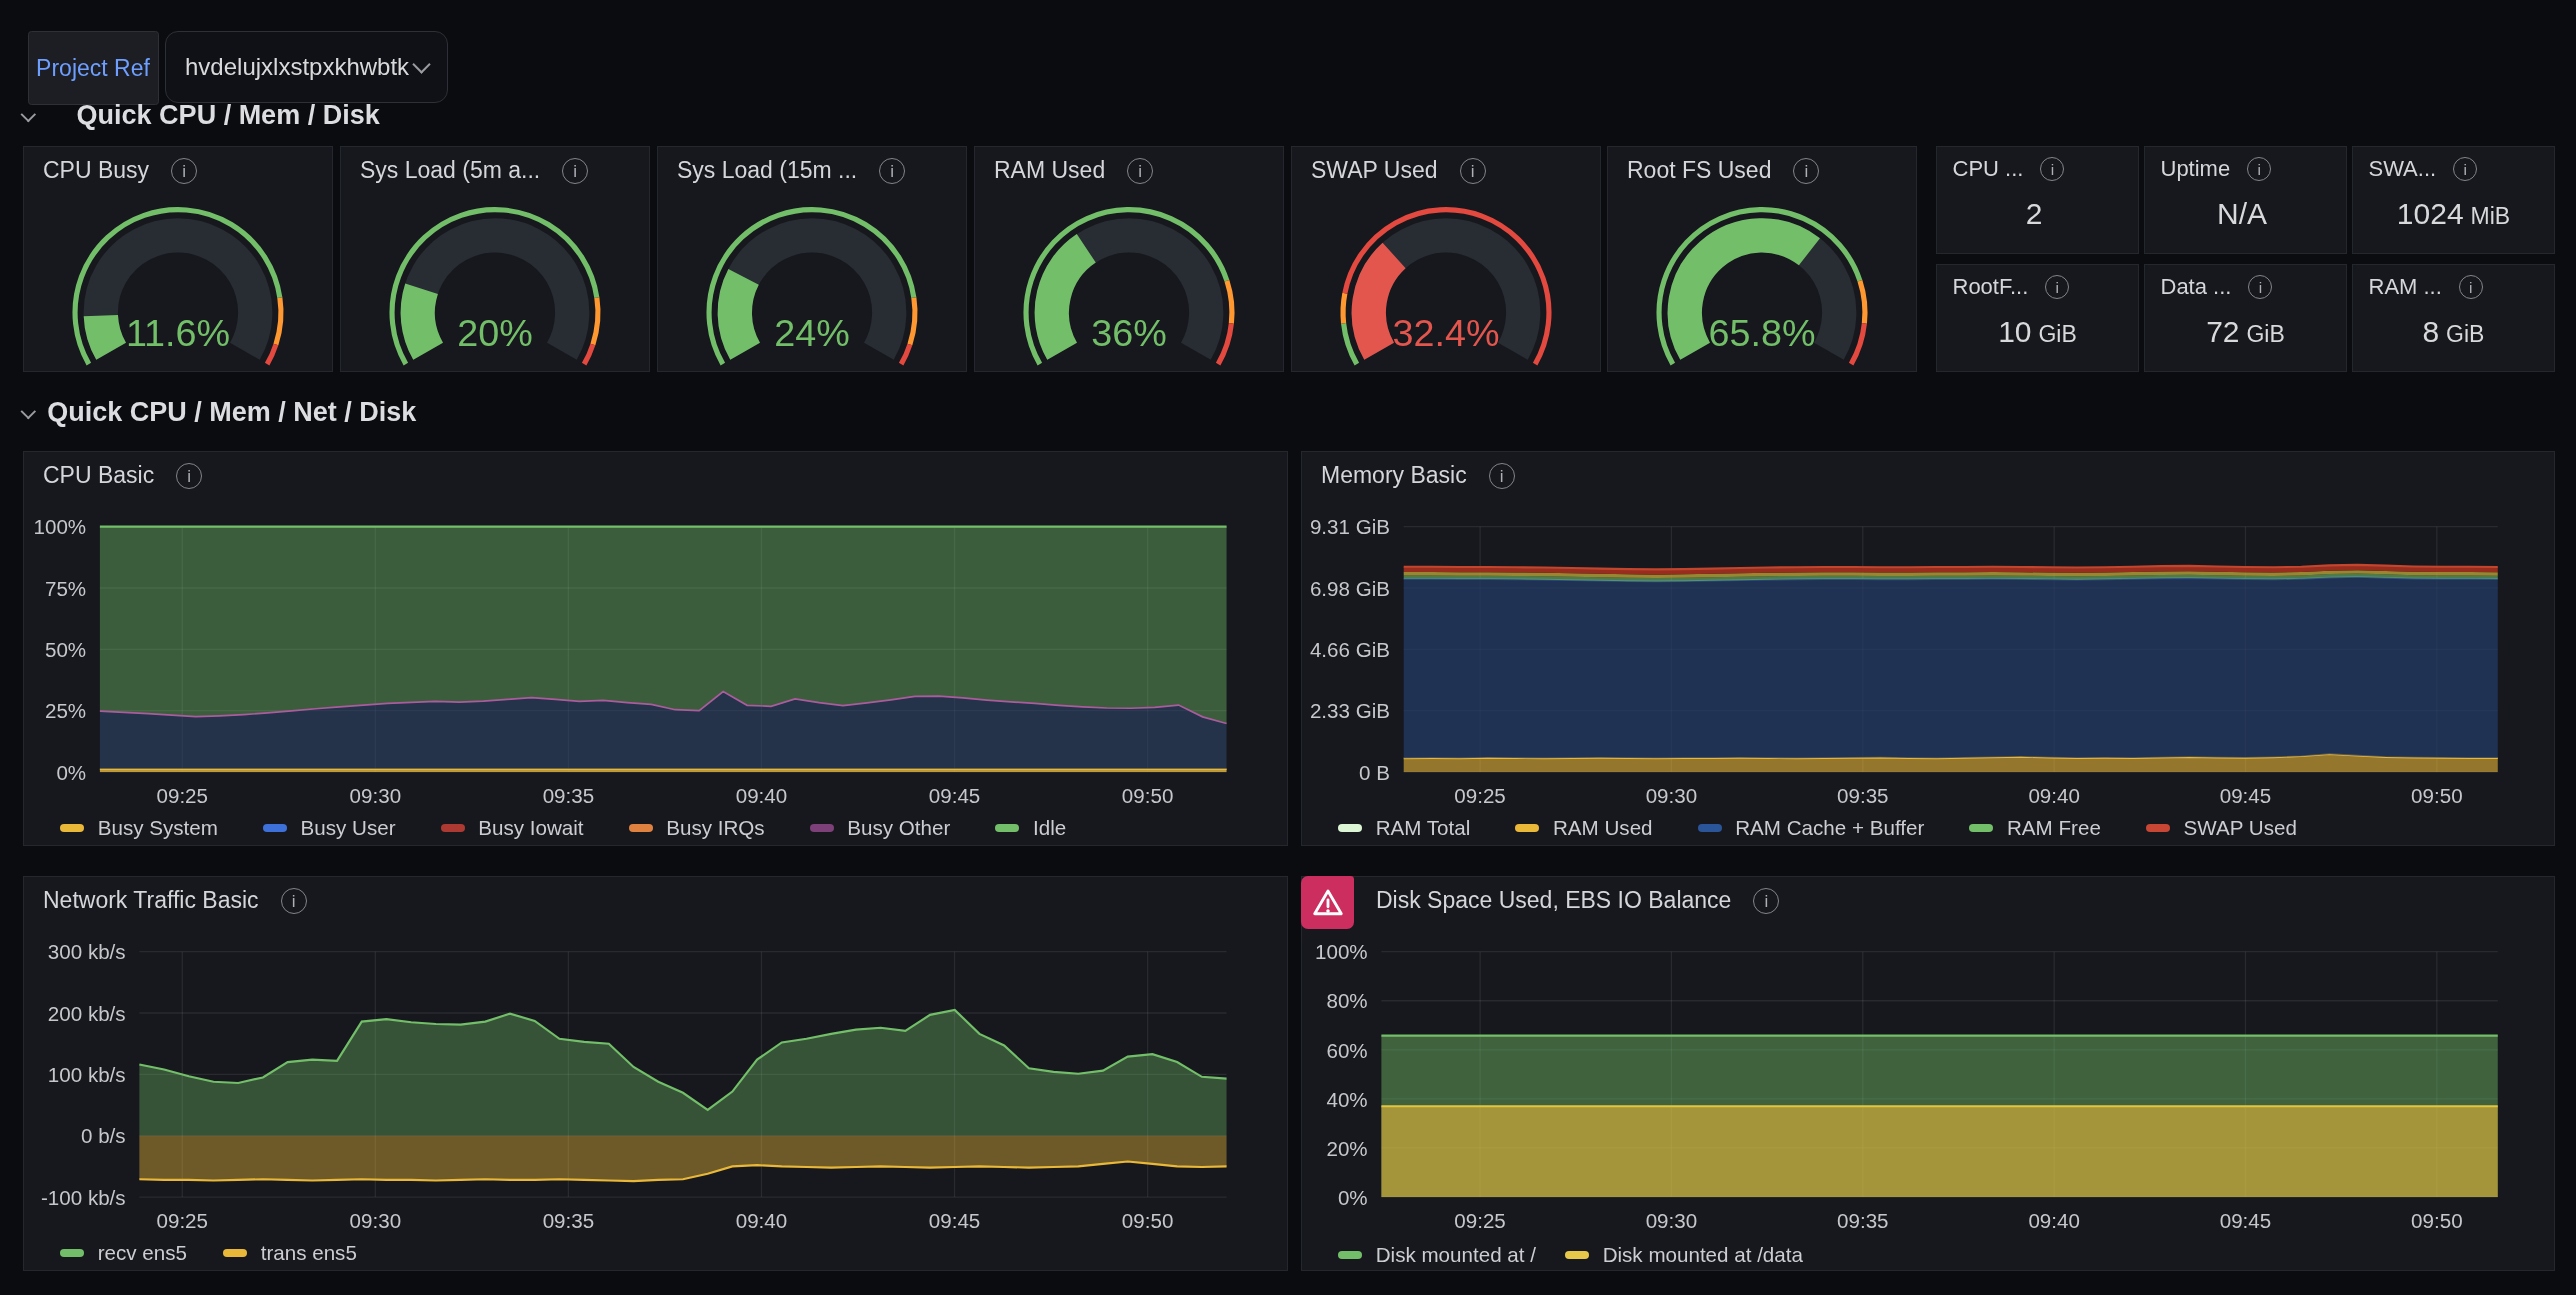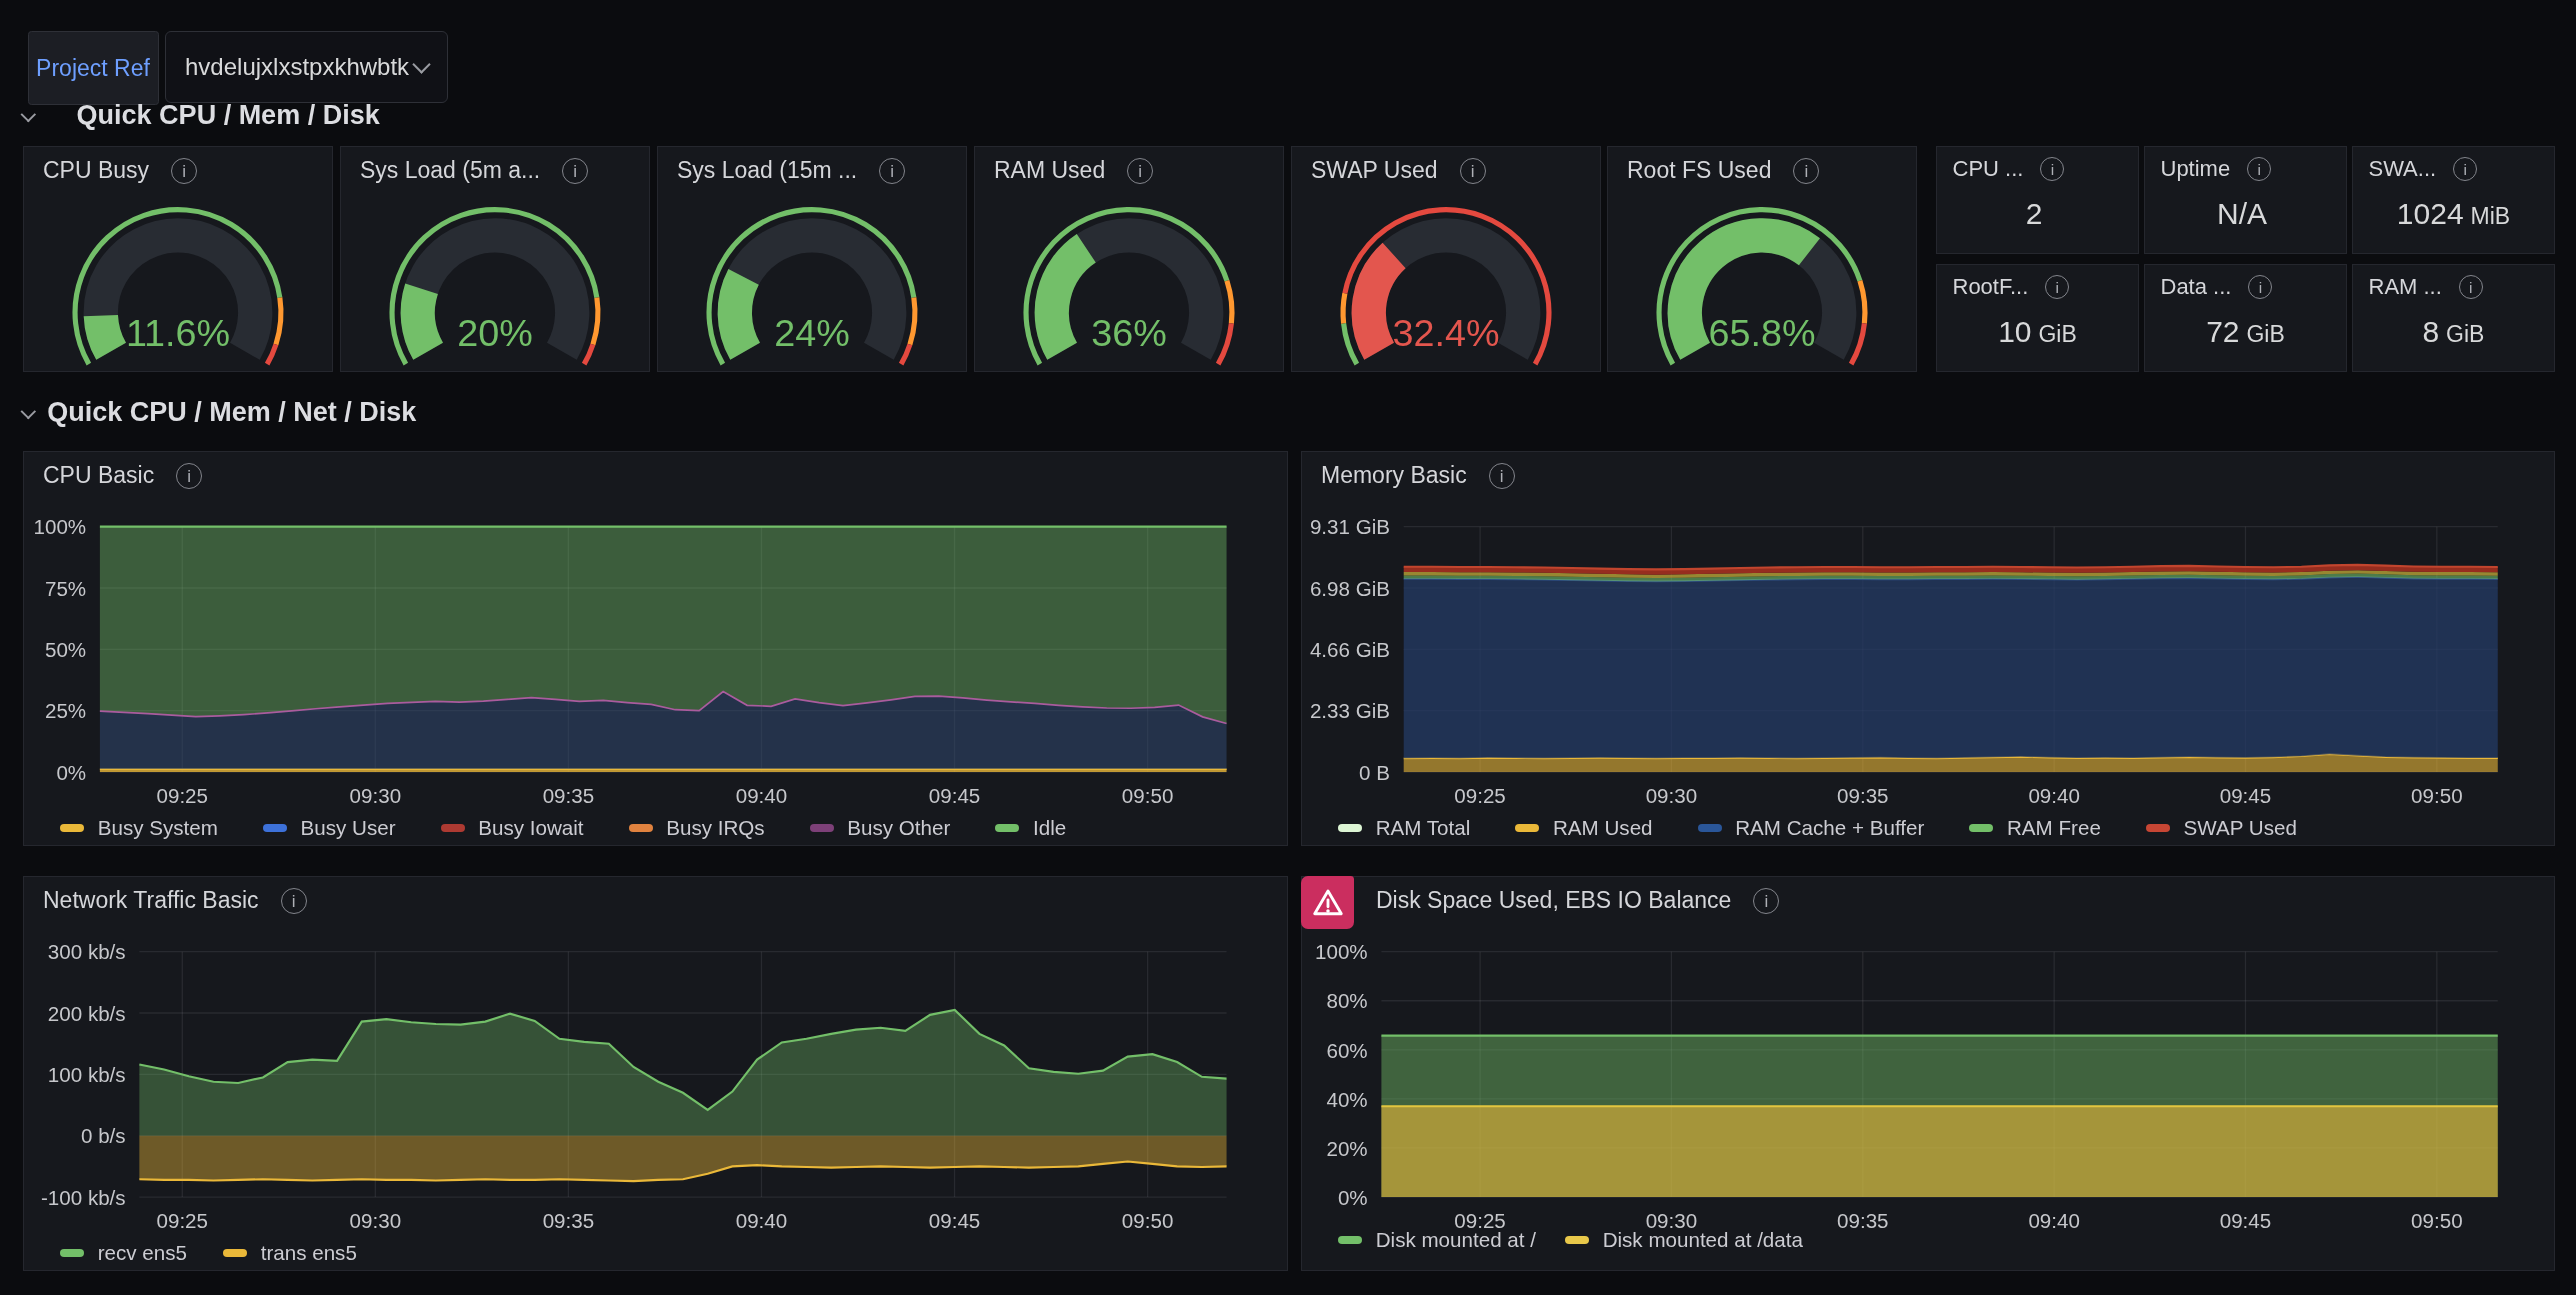--- a/index.html
+++ b/index.html
@@ -4,21 +4,21 @@
 <style>
   html,body{margin:0;padding:0;background:#0b0c0f;}
   body{width:2576px;height:1296px;position:relative;font-family:"Liberation Sans",sans-serif;color:#d8d9da;overflow:hidden;}
   .panel{position:absolute;background:#16181d;border:0.9px solid #25272e;border-radius:0;box-sizing:border-box;}
   .ptitle{position:absolute;top:10.3px;left:19px;display:flex;align-items:center;gap:22px;z-index:3;}
   .ptitle .t{font-size:23px;font-weight:500;color:#d5d6da;white-space:nowrap;}
   .info{display:inline-block;width:26px;height:26px;border:1.7px solid #83858c;border-radius:50%;color:#aeb0b6;font-size:17px;line-height:25px;text-align:center;box-sizing:border-box;}
   .info::after{content:"i";}
   
   .hbtn{position:absolute;left:27.5px;top:31px;width:129px;height:72px;background:#1c1e24;border:0.9px solid #2e3037;border-radius:3.4px;display:flex;align-items:center;justify-content:center;font-size:23px;font-weight:500;color:#6e9fff;}
-  .hdd{position:absolute;left:165px;top:31px;width:283px;height:72px;background:#101116;border:0.9px solid #2e3037;border-radius:6px;display:flex;align-items:center;justify-content:space-between;padding:0 19px;box-sizing:border-box;font-size:24px;color:#d8d9da;}
+  .hdd{position:absolute;left:165px;top:31px;width:283px;height:72px;background:#101116;border:0.9px solid #2e3037;border-radius:13px;display:flex;align-items:center;justify-content:space-between;padding:0 19px;box-sizing:border-box;font-size:24px;color:#d8d9da;}
   .chev{display:inline-block;width:11px;height:11px;border-right:2.6px solid #9a9ca2;border-bottom:2.6px solid #9a9ca2;transform:rotate(45deg);margin-top:-5.2px;}
   .section{position:absolute;display:flex;align-items:center;gap:13.7px;font-size:27px;font-weight:700;color:#dcdde1;}
   .section .chev{width:8.6px;height:8.6px;border-width:2.1px;margin-top:-3.4px;}
   .sec1{left:23px;top:100px;gap:43px;} .sec2{left:23px;top:397px;}
   
   .gauge{top:146px;width:310px;height:226px;}
   .g0{left:23px}.g1{left:340px}.g2{left:657px}.g3{left:974px}.g4{left:1291px}.g5{left:1607px}
   .gauge-box{position:absolute;left:0;top:0;width:100%;height:100%;}
   
   .stat{width:203px;height:108px;}
@@ -396,21 +396,21 @@
         <text x="76" y="267.6" text-anchor="end" fill="#c6c7cb" font-size="24" font-family="&quot;Liberation Sans&quot;, sans-serif">40%</text>
         <line x1="92" y1="315.8" x2="1393" y2="315.8" stroke="rgba(204,208,216,0.10)" stroke-width="1.5"></line>
         <text x="76" y="324.8" text-anchor="end" fill="#c6c7cb" font-size="24" font-family="&quot;Liberation Sans&quot;, sans-serif">20%</text>
         <line x1="92" y1="373" x2="1393" y2="373" stroke="rgba(204,208,216,0.10)" stroke-width="1.5"></line>
         <text x="76" y="382" text-anchor="end" fill="#c6c7cb" font-size="24" font-family="&quot;Liberation Sans&quot;, sans-serif">0%</text>
         <path d="M 92 184.812 L 1393 184.812 L 1393 373 L 92 373 Z" fill="#73BF69" fill-opacity="0.45" stroke="none"></path>
         <polyline points="92,184.812 1393,184.812" fill="none" stroke="#73BF69" stroke-width="2.5"></polyline>
         <path d="M 92 267.18 L 1393 267.18 L 1393 373 L 92 373 Z" fill="#EAB839" fill-opacity="0.6" stroke="none"></path>
         <polyline points="92,267.18 1393,267.18" fill="none" stroke="#E2C63F" stroke-width="2.5"></polyline>
       </svg></div>
-  <div class="legend legend-tight" style="top: 351px;">
+  <div class="legend legend-tight" style="top: 366px;">
       <span class="item">
         <span class="sw" style="background: rgb(115, 191, 105);"></span>
         <span class="lbl">Disk mounted at /</span>
       </span>
       <span class="item">
         <span class="sw" style="background: rgb(232, 200, 74);"></span>
         <span class="lbl">Disk mounted at /data</span>
       </span>
     </div>
 </div>

